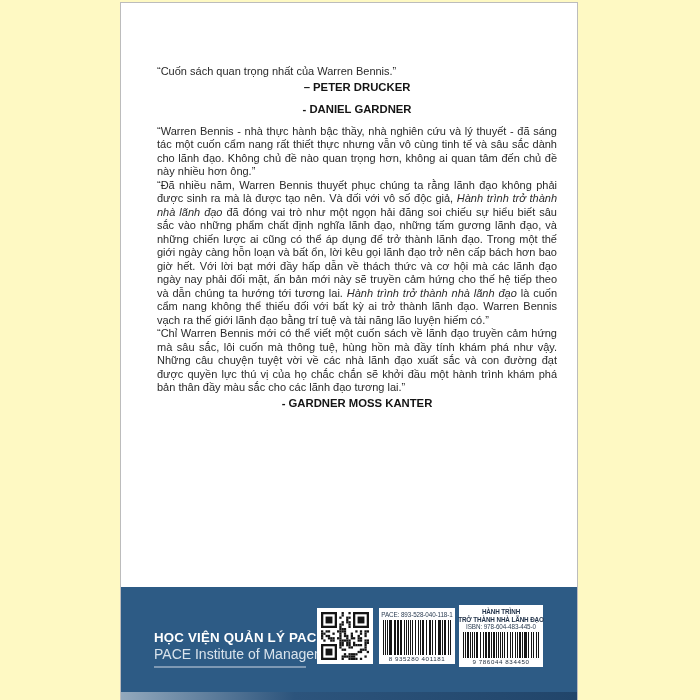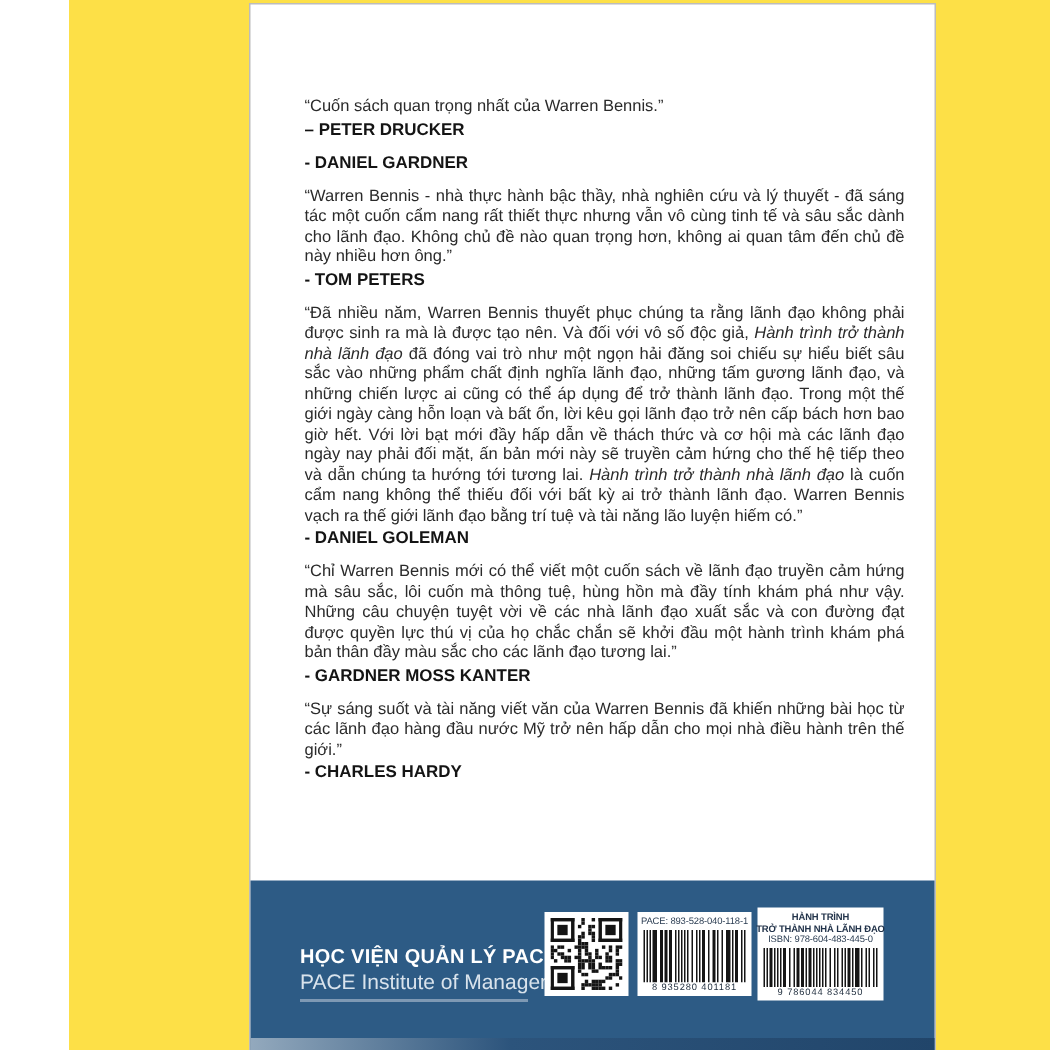--- a/index.html
+++ b/index.html
@@ -1,28 +1,28 @@
 <!DOCTYPE html>
 <html><head>
 <meta charset="utf-8">
 <style>
   html,body{margin:0;padding:0;background:#ffffff;}
   body{width:700px;height:700px;position:relative;overflow:hidden;
        font-family:"Liberation Sans","DejaVu Sans",sans-serif;}
-  .canvas{position:absolute;inset:0;background:#fde047;margin-left:46px;}
+  .canvas{position:absolute;inset:0;background:#fef9c3;}
   .book{position:absolute;left:120px;top:2px;width:456px;height:698px;
         background:#ffffff;border:1px solid #bcbcbc;border-bottom:none;box-sizing:content-box;}
   .quotes{position:absolute;left:36px;top:0;width:400px;height:582px;
           padding-top:62px;box-sizing:border-box;overflow:hidden;}
   .quote{margin:0;}
   .qtext{margin:0;font-size:11px;line-height:13.5px;text-align:justify;
          color:#2a2a2a;letter-spacing:0;}
   .qtext i{font-style:italic;}
   .attr{margin:2px 0 9px 0;font-size:11.3px;line-height:13px;font-weight:bold;
-        color:#141414;text-align:left;}
+        color:#141414;text-align:center;}
   
   .band{position:absolute;left:0;right:0;top:584px;bottom:0;background:#2d5b85;}
   .band::after{content:"";position:absolute;left:0;right:0;bottom:0;height:9px;
         background:linear-gradient(90deg,#93a9bd 0%,#2c547c 38%,#21456a 100%);}
   .publisher{position:absolute;left:33px;top:43px;width:152px;text-align:center;}
   .pub-vi{font-size:13.3px;font-weight:600;color:#ffffff;letter-spacing:0.2px;white-space:nowrap;}
   .pub-en{font-size:14px;font-weight:400;color:#d9e3ec;margin-top:1px;white-space:nowrap;}
   .pub-underline{height:2px;background:#7e99b4;margin-top:4px;}
   .card{position:absolute;background:#ffffff;box-sizing:border-box;}
   .qr-card{left:196px;top:21px;width:56px;height:56px;padding:4px;}
@@ -46,33 +46,27 @@
     <div class="quotes">
         <div class="quote">
           <p class="qtext"><span>“Cuốn sách quan trọng nhất của Warren Bennis.”</span></p>
           <div class="attr">– PETER DRUCKER</div>
         </div>
         <div class="quote">
           <div class="attr">- DANIEL GARDNER</div>
         </div>
         <div class="quote">
           <p class="qtext"><span>“Warren Bennis - nhà thực hành bậc thầy, nhà nghiên cứu và lý thuyết - đã sáng tác một cuốn cẩm nang rất thiết thực nhưng vẫn vô cùng tinh tế và sâu sắc dành cho lãnh đạo. Không chủ đề nào quan trọng hơn, không ai quan tâm đến chủ đề này nhiều hơn ông.”</span></p>
-          <div class="attr">- TOM PETERS</div>
         </div>
         <div class="quote">
           <p class="qtext"><span>“Đã nhiều năm, Warren Bennis thuyết phục chúng ta rằng lãnh đạo không phải được sinh ra mà là được tạo nên. Và đối với vô số độc giả, </span><i>Hành trình trở thành nhà lãnh đạo</i><span> đã đóng vai trò như một ngọn hải đăng soi chiếu sự hiểu biết sâu sắc vào những phẩm chất định nghĩa lãnh đạo, những tấm gương lãnh đạo, và những chiến lược ai cũng có thể áp dụng để trở thành lãnh đạo. Trong một thế giới ngày càng hỗn loạn và bất ổn, lời kêu gọi lãnh đạo trở nên cấp bách hơn bao giờ hết. Với lời bạt mới đầy hấp dẫn về thách thức và cơ hội mà các lãnh đạo ngày nay phải đối mặt, ấn bản mới này sẽ truyền cảm hứng cho thế hệ tiếp theo và dẫn chúng ta hướng tới tương lai. </span><i>Hành trình trở thành nhà lãnh đạo</i><span> là cuốn cẩm nang không thể thiếu đối với bất kỳ ai trở thành lãnh đạo. Warren Bennis vạch ra thế giới lãnh đạo bằng trí tuệ và tài năng lão luyện hiếm có.”</span></p>
-          <div class="attr">- DANIEL GOLEMAN</div>
         </div>
         <div class="quote">
           <p class="qtext"><span>“Chỉ Warren Bennis mới có thể viết một cuốn sách về lãnh đạo truyền cảm hứng mà sâu sắc, lôi cuốn mà thông tuệ, hùng hồn mà đầy tính khám phá như vậy. Những câu chuyện tuyệt vời về các nhà lãnh đạo xuất sắc và con đường đạt được quyền lực thú vị của họ chắc chắn sẽ khởi đầu một hành trình khám phá bản thân đầy màu sắc cho các lãnh đạo tương lai.”</span></p>
           <div class="attr">- GARDNER MOSS KANTER</div>
-        </div>
-        <div class="quote">
-          <p class="qtext"><span>“Sự sáng suốt và tài năng viết văn của Warren Bennis đã khiến những bài học từ các lãnh đạo hàng đầu nước Mỹ trở nên hấp dẫn cho mọi nhà điều hành trên thế giới.”</span></p>
-          <div class="attr">- CHARLES HARDY</div>
         </div>
       </div>
 
     <div class="band">
 
       <div class="publisher">
         <div class="pub-vi">HỌC VIỆN QUẢN LÝ PACE</div>
         <div class="pub-en">PACE Institute of Management</div>
         <div class="pub-underline"></div>
       </div>

